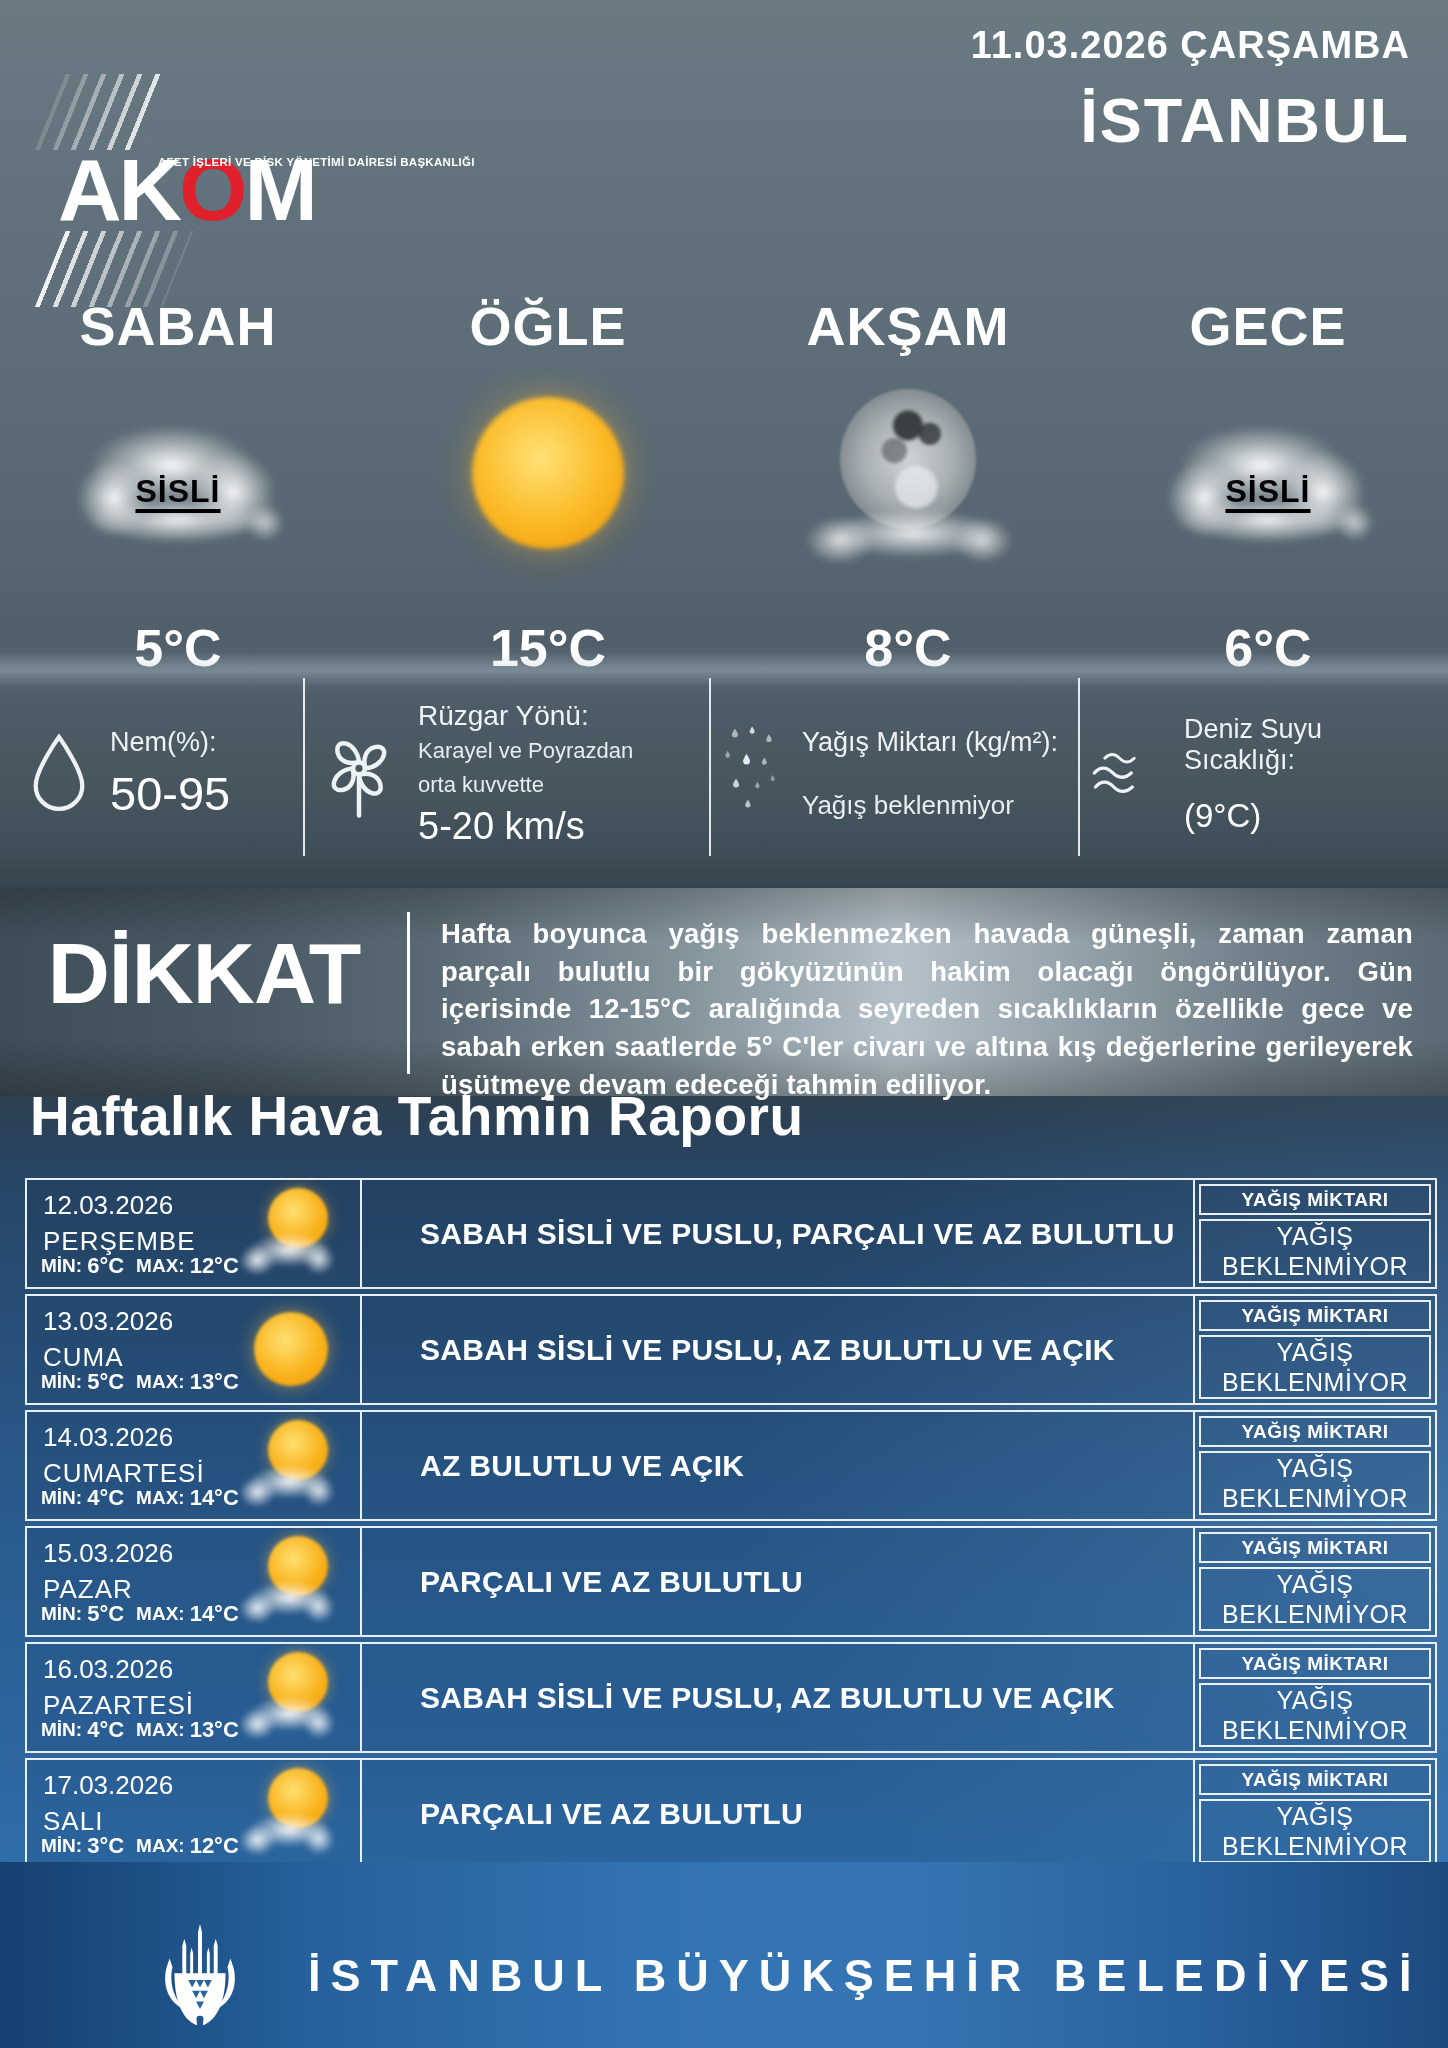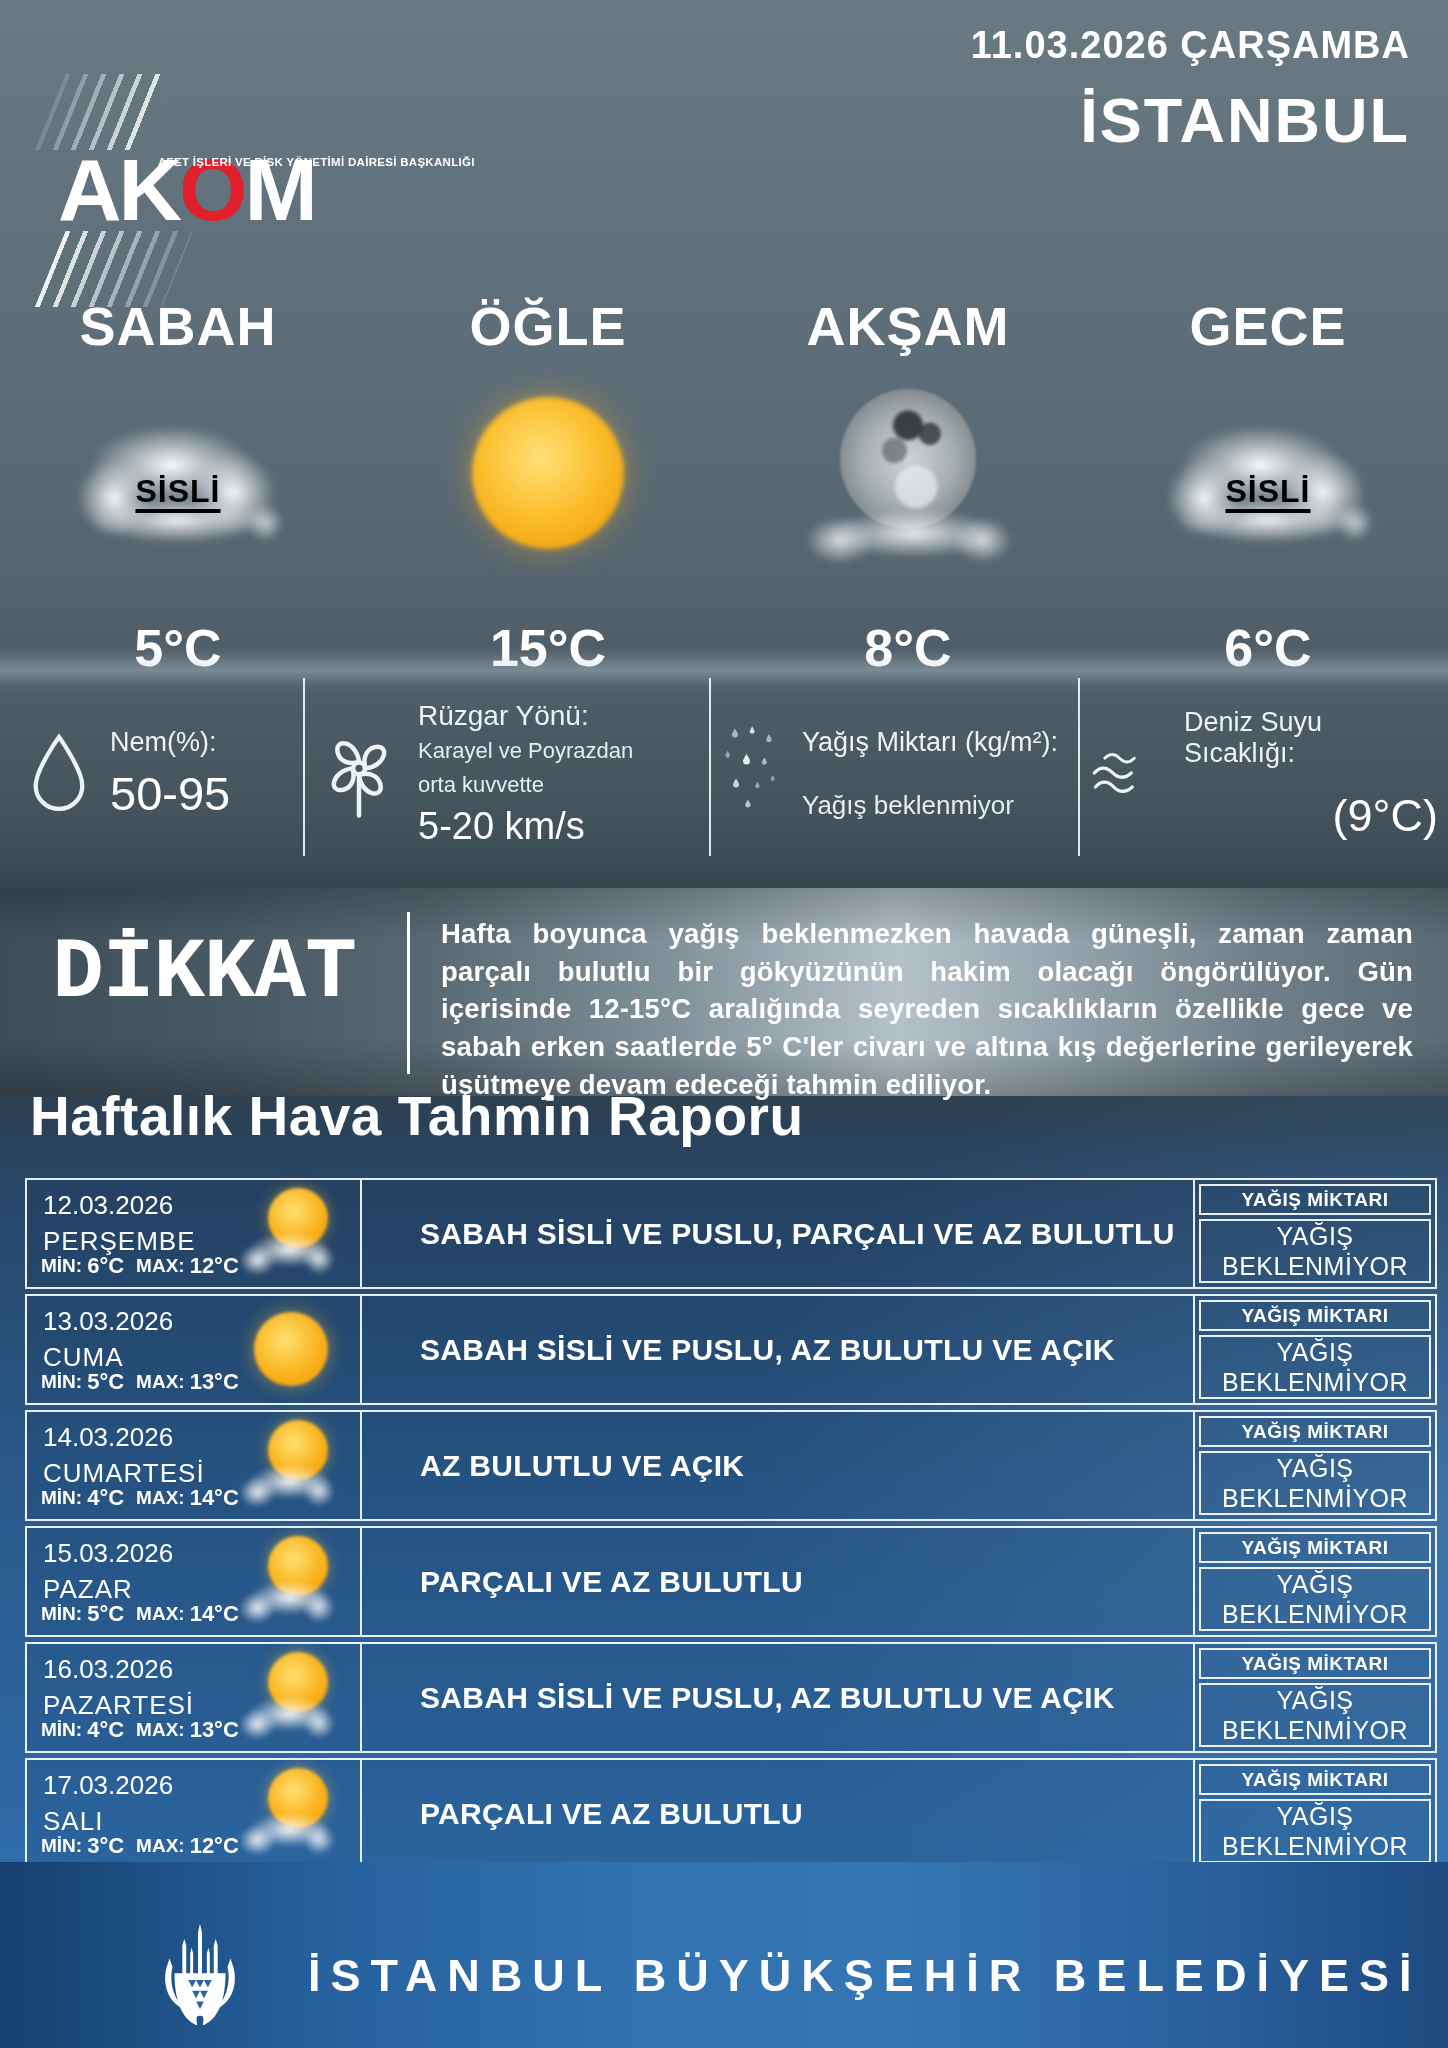--- a/index.html
+++ b/index.html
@@ -69,29 +69,29 @@
   
   .shelf{left:0;top:652px;width:1448px;height:34px;
     background:linear-gradient(180deg, rgba(170,190,200,0) 0%, rgba(175,195,205,.34) 55%, rgba(90,110,122,.12) 100%);}
   .vsep{top:678px;height:178px;width:2px;background:rgba(250,253,255,.88);}
   .metric{top:686px;height:176px;display:flex;align-items:center;gap:18px;}
   .m-icon{flex:0 0 auto;display:flex;align-items:center;justify-content:center;}
   .m-label{font-size:27px;font-weight:400;color:#eef3f6;}
   .m-value-lg{font-size:47px;font-weight:400;margin-top:8px;}
   .m-sub{font-size:22px;font-weight:400;color:#e7edf0;margin-top:5px;line-height:1.3;}
   .m-value-md{font-size:38px;font-weight:400;margin-top:6px;}
-  .m-value-sea{font-size:45px;font-weight:400;margin-top:21px;text-align:right;}
+  .m-value-sea{font-size:33px;font-weight:400;margin-top:21px;text-align:left;}
   .m-gap{margin-top:32px;font-size:26px;font-weight:400;color:#e7edf0;}
 
   
   .warn-band{left:0;top:888px;width:1448px;height:208px;
     background:linear-gradient(90deg,#3e4e59 0%,#495964 16%,#5a6a74 30%,#83939c 47%,#b5c1c9 62%,#97a5ae 73%,#707f89 87%,#5b6b75 100%);}
   .warn-band::after{content:"";position:absolute;inset:0;
     background:linear-gradient(180deg, rgba(0,0,0,.22), rgba(0,0,0,0) 26%, rgba(0,0,0,0) 72%, rgba(0,0,0,.25));}
-  .warn-title{left:28px;top:924px;width:352px;text-align:center;font-size:86px;font-weight:800;letter-spacing:-1px;font-family:Liberation Mono, monospace;}
+  .warn-title{left:28px;top:924px;width:352px;text-align:center;font-size:86px;font-weight:800;letter-spacing:-1px;}
   .warn-sep{left:407px;top:912px;height:162px;width:3px;background:#fbfdfe;}
   .warn-text{left:441px;top:915px;width:972px;font-size:27.5px;font-weight:700;line-height:1.37;text-align:justify;letter-spacing:.2px;}
 
   
   .weekly-title{left:30px;top:1084px;font-size:55px;font-weight:800;letter-spacing:.5px;}
   .wtable{left:25px;top:1178px;width:1412px;}
   .wrow{position:relative;height:107px;margin-bottom:5px;display:flex;
     border:2px solid rgba(243,249,252,.95);background:rgba(8,28,50,.10);}
   .date-cell{position:relative;width:335px;box-sizing:border-box;flex:0 0 auto;
     border-right:2px solid rgba(243,249,252,.95);padding:10px 8px 0 16px;}

